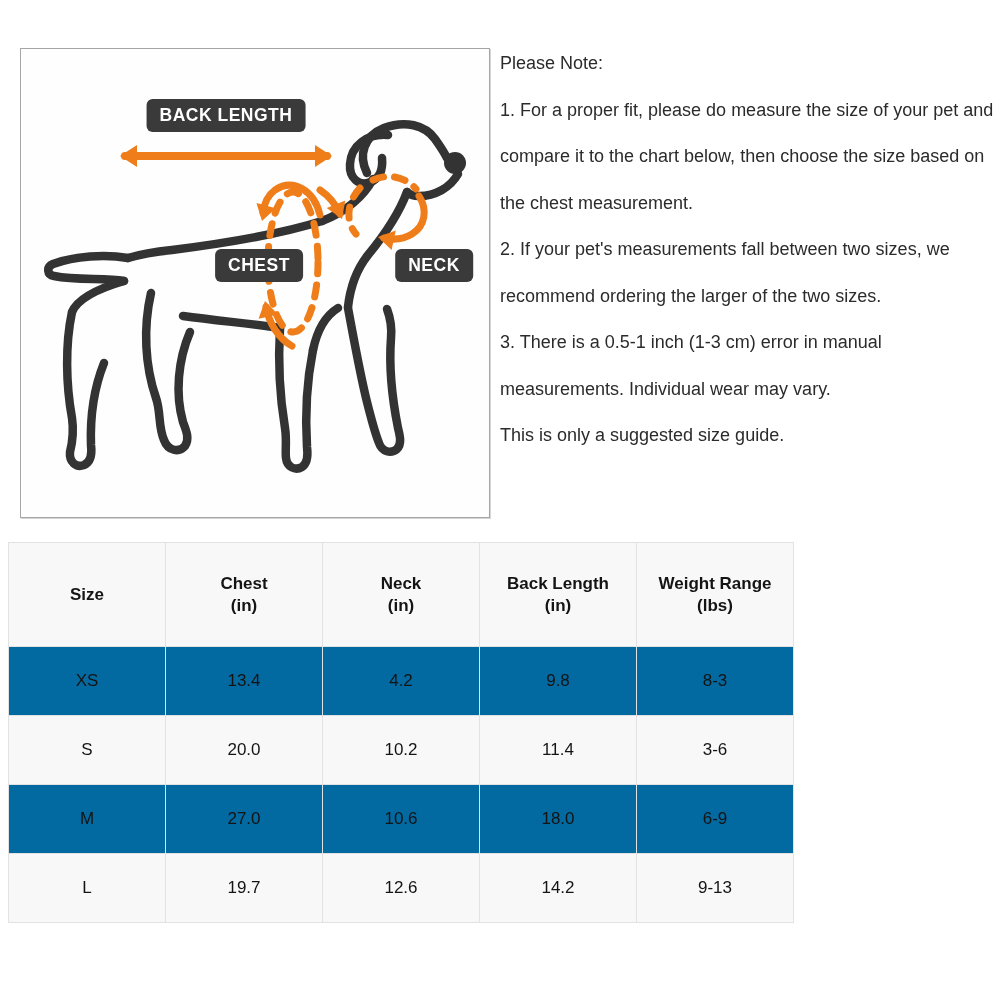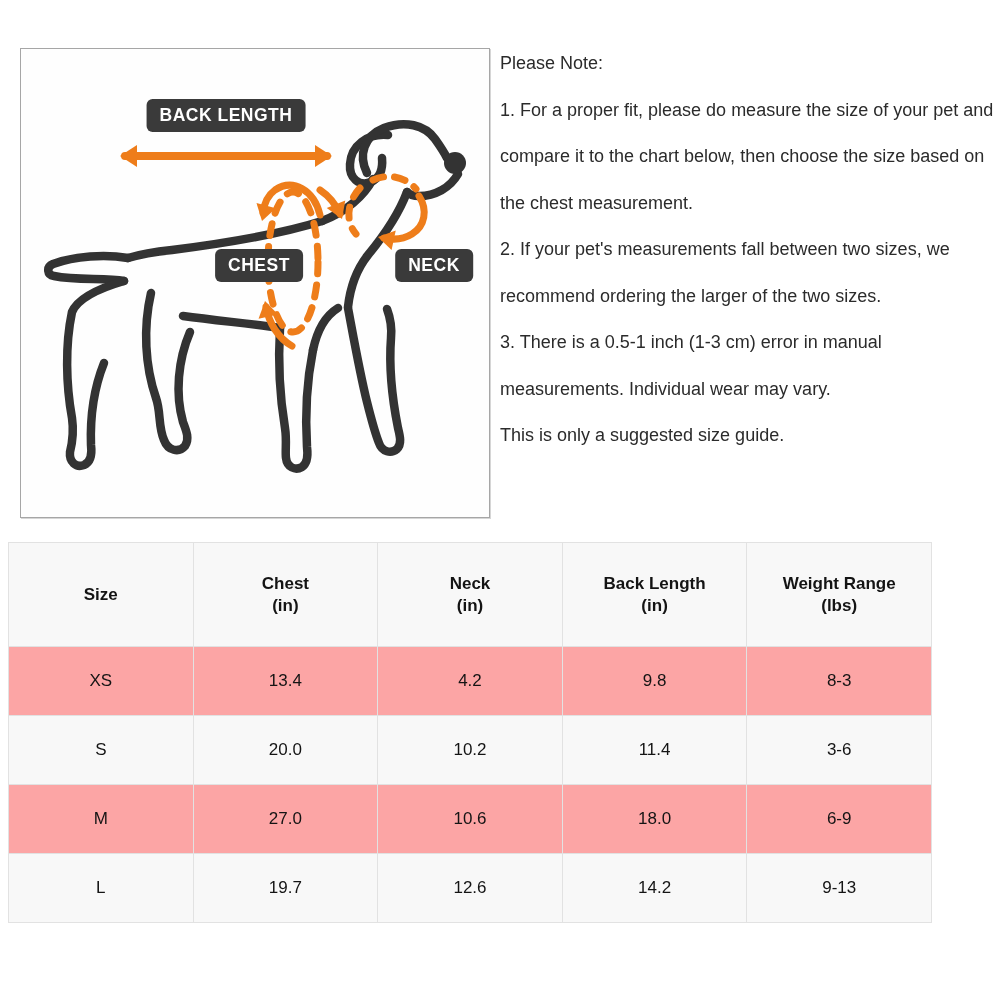--- a/index.html
+++ b/index.html
@@ -17,29 +17,29 @@
   .lbl-backlength { left: 205px; top: 50px; }
   .lbl-chest { left: 238px; top: 200px; }
   .lbl-neck { left: 413px; top: 200px; }
 
   
   .notes { position: absolute; left: 500px; top: 40px; width: 506px;
     font-size: 18px; line-height: 46.5px; color: #2b2b2b; }
   .notes p { margin: 0; }
 
   
-  .size-table-wrap { position: absolute; left: 8px; top: 542px; width: 924px; }
+  .size-table-wrap { position: absolute; left: 8px; top: 542px; width: 786px; }
   table.size-table { width: 100%; border-collapse: collapse; table-layout: fixed;
     border: 1px solid #e2e2e2; font-size: 17px; color: #141414; }
   table.size-table th, table.size-table td {
     border: 1px solid #e2e2e2; text-align: center; vertical-align: middle; }
   table.size-table thead tr { height: 104px; background: #f8f8f8; }
   table.size-table th { font-weight: bold; }
   table.size-table th .h-line { display: block; line-height: 22px; }
-  table.size-table tbody tr { height: 69px; background: #fca5a5; }
+  table.size-table tbody tr { height: 69px; background: #0369a1; }
   table.size-table tbody tr.stripe { background: #f8f8f8; }
 </style>
 </head>
 <body>
 
 <div class="page">
 
   <div class="diagram-panel">
     <svg width="468" height="468" viewBox="0 0 468 468">
       <g fill="none" stroke="#333333" stroke-width="8.5" stroke-linecap="round" stroke-linejoin="round">

